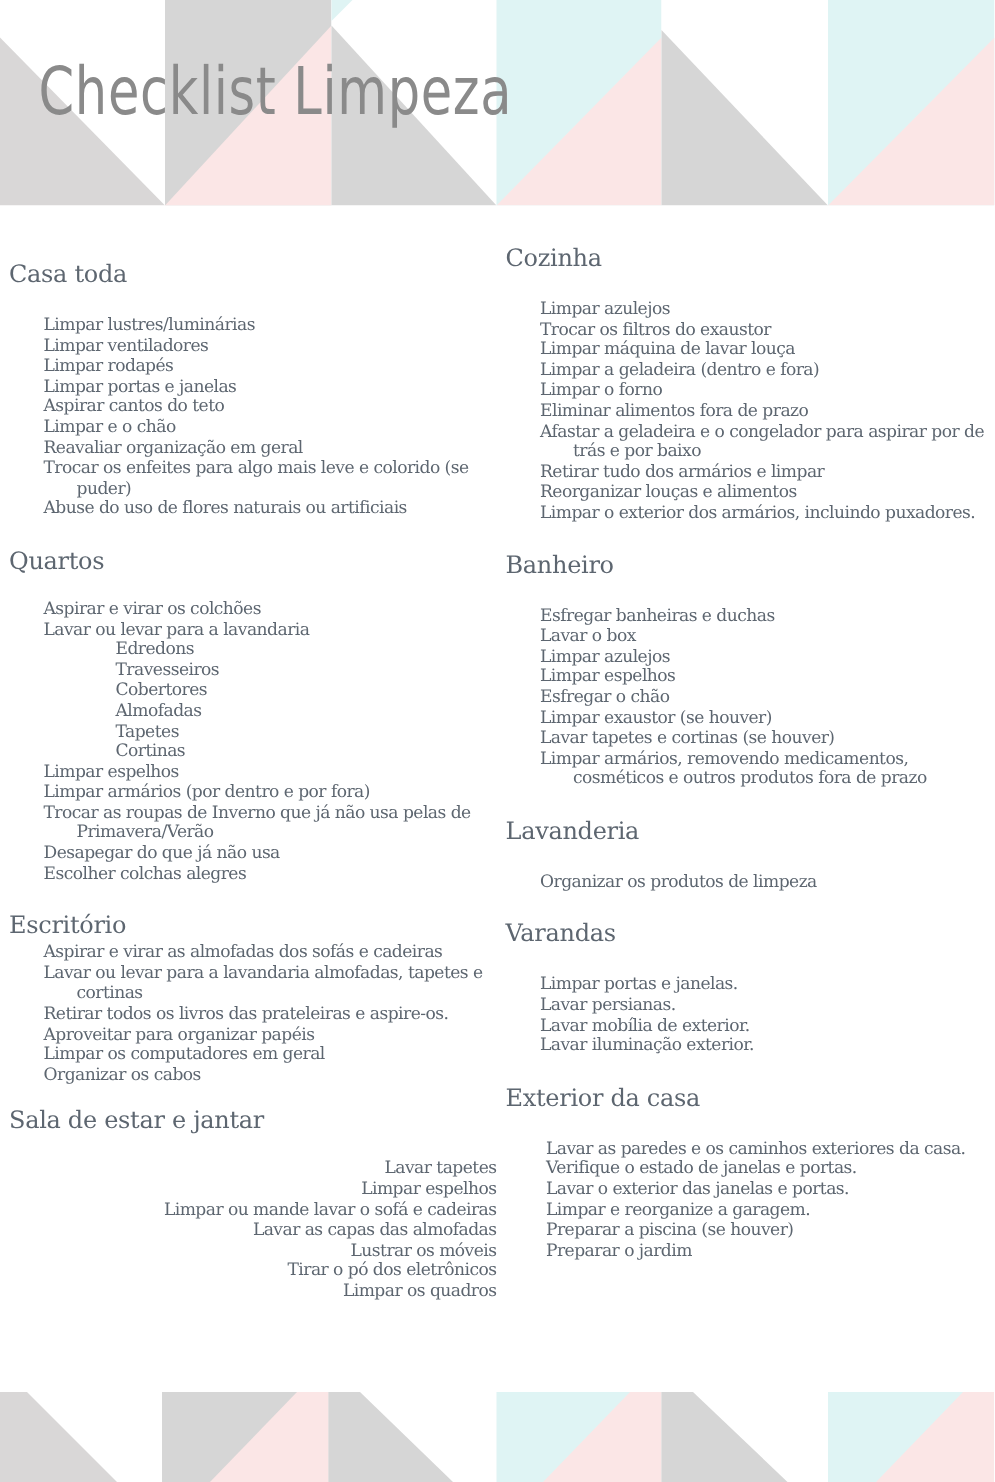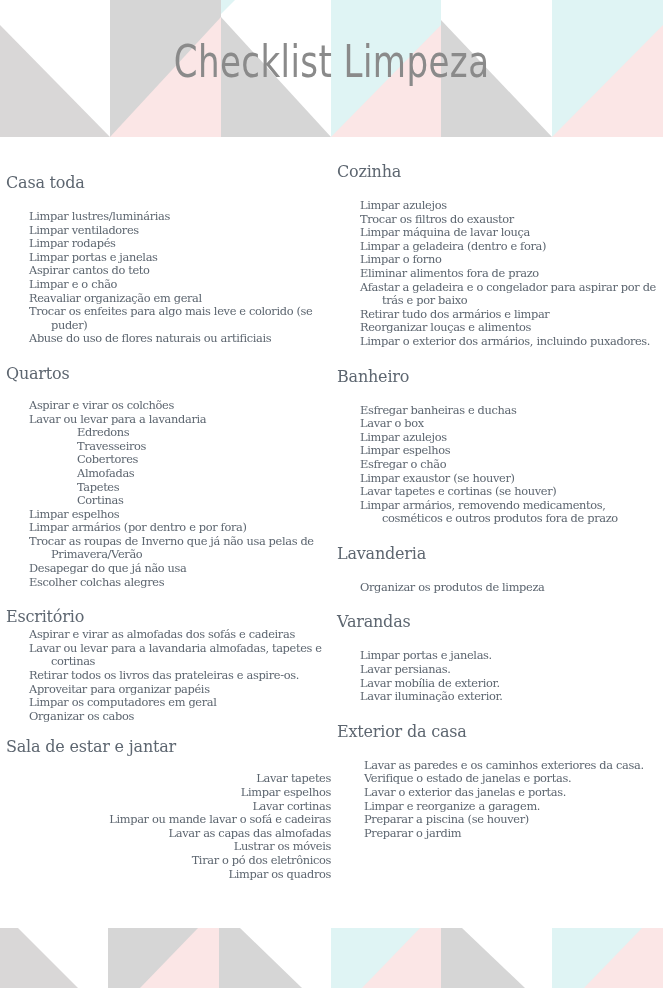--- a/index.html
+++ b/index.html
@@ -7,21 +7,21 @@
     width: 663px; height: 988px; position: relative; overflow: hidden;
     background: #ffffff;
     font-family: "DejaVu Serif", serif;
     color: #5b6470;
   }
   .banner { position: absolute; left: 0; width: 663px; overflow: hidden; }
   .banner svg { display: block; }
   .banner-top { top: 0; height: 137px; }
   .banner-bottom { top: 928px; height: 60px; }
   .title {
-    position: absolute; left: 0; top: 36px; width: 663px; text-align: center;
+    position: absolute; left: 0; top: 36px; width: 663px; text-align: left;
     font-family: "DejaVu Sans", sans-serif; font-weight: 200;
     font-size: 44px; letter-spacing: 0.5px; color: #7a7a7a;
     -webkit-text-stroke: 0; font-stretch: condensed;
   }
   .title span { display: inline-block; transform: scaleX(0.86); transform-origin: center; font-weight: normal; color: #8a8a8a; }
   .col { position: absolute; }
   .col-left { left: 6px; top: 172px; width: 325px; }
   .col-right { left: 337px; top: 161px; width: 326px; }
   .section { margin: 0; }
   .section h2 {
@@ -109,21 +109,20 @@
       <li>Limpar os computadores em geral</li>
       <li>Organizar os cabos</li>
     </ul>
   </div>
 
   <div class="section">
     <h2>Sala de estar e jantar</h2>
     <ul style="margin-top:14px;text-align:right;">
       <li>Lavar tapetes</li>
       <li>Limpar espelhos</li>
-      <li>Lavar cortinas</li>
       <li>Limpar ou mande lavar o sofá e cadeiras</li>
       <li>Lavar as capas das almofadas</li>
       <li>Lustrar os móveis</li>
       <li>Tirar o pó dos eletrônicos</li>
       <li>Limpar os quadros</li>
     </ul>
   </div>
 </div>
 
 <div class="col col-right">

